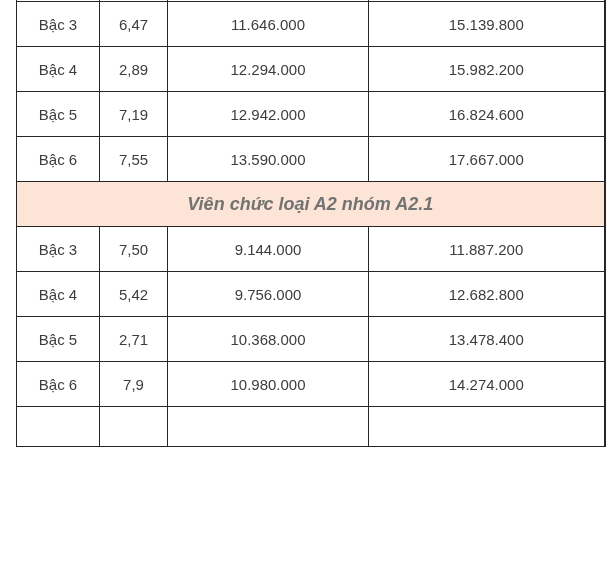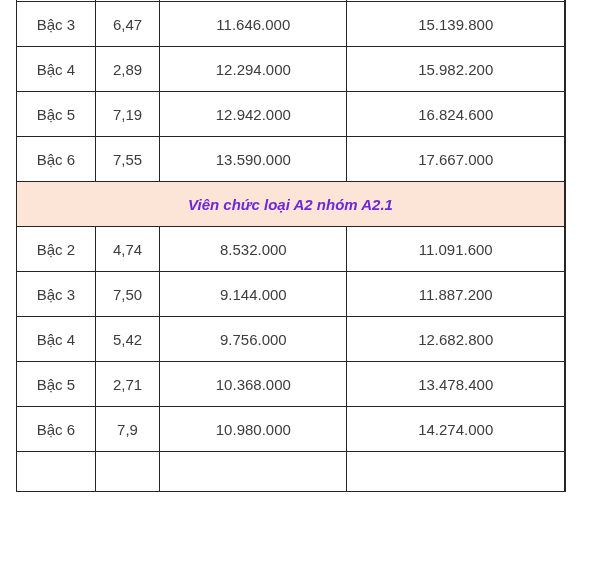--- a/index.html
+++ b/index.html
@@ -1,21 +1,21 @@
 <!DOCTYPE html>
 <html style="--section-bg: #fce4d6; --border-color: #262626; --text-color: #3d3d3d;"><head>
 <meta charset="utf-8">
 <style>
   * { box-sizing: border-box; }
   html, body { margin: 0; padding: 0; background: #ffffff; }
   body { font-family: "Liberation Sans", sans-serif; }
 
   .screen {
     position: relative;
-    width: 566px;
+    width: 611px;
     height: 561px;
     overflow: hidden;
     background: #ffffff;
   }
 
   table.salary-table {
     position: absolute;
     left: 16px;
     top: -41px;              
     border-collapse: collapse;
@@ -38,22 +38,22 @@
   
   table.salary-table td:last-child { border-right-width: 2px; }
 
   tr.clip-row-top td    { height: 42px; }
   tr.clip-row-bottom td { height: 40px; }
 
   tr.section-row td {
     background: var(--section-bg, #fce4d6);
     font-weight: bold;
     font-style: italic;
-    color: #6d28d9;
-    font-size: 15px;
+    color: #737373;
+    font-size: 18px;
   }
 </style>
 </head>
 <body>
 
 <div class="screen">
   <table class="salary-table">
     <colgroup>
       <col style="width:83px">
       <col style="width:68px">
@@ -89,26 +89,20 @@
         <tr>
           <td>Bậc 6</td>
           <td>7,55</td>
           <td>13.590.000</td>
           <td>17.667.000</td>
         </tr>
         <tr class="section-row">
           <td colspan="4">Viên chức loại A2 nhóm A2.1</td>
         </tr>
         <tr>
-          <td>Bậc 2</td>
-          <td>4,74</td>
-          <td>8.532.000</td>
-          <td>11.091.600</td>
-        </tr>
-        <tr>
           <td>Bậc 3</td>
           <td>7,50</td>
           <td>9.144.000</td>
           <td>11.887.200</td>
         </tr>
         <tr>
           <td>Bậc 4</td>
           <td>5,42</td>
           <td>9.756.000</td>
           <td>12.682.800</td>

